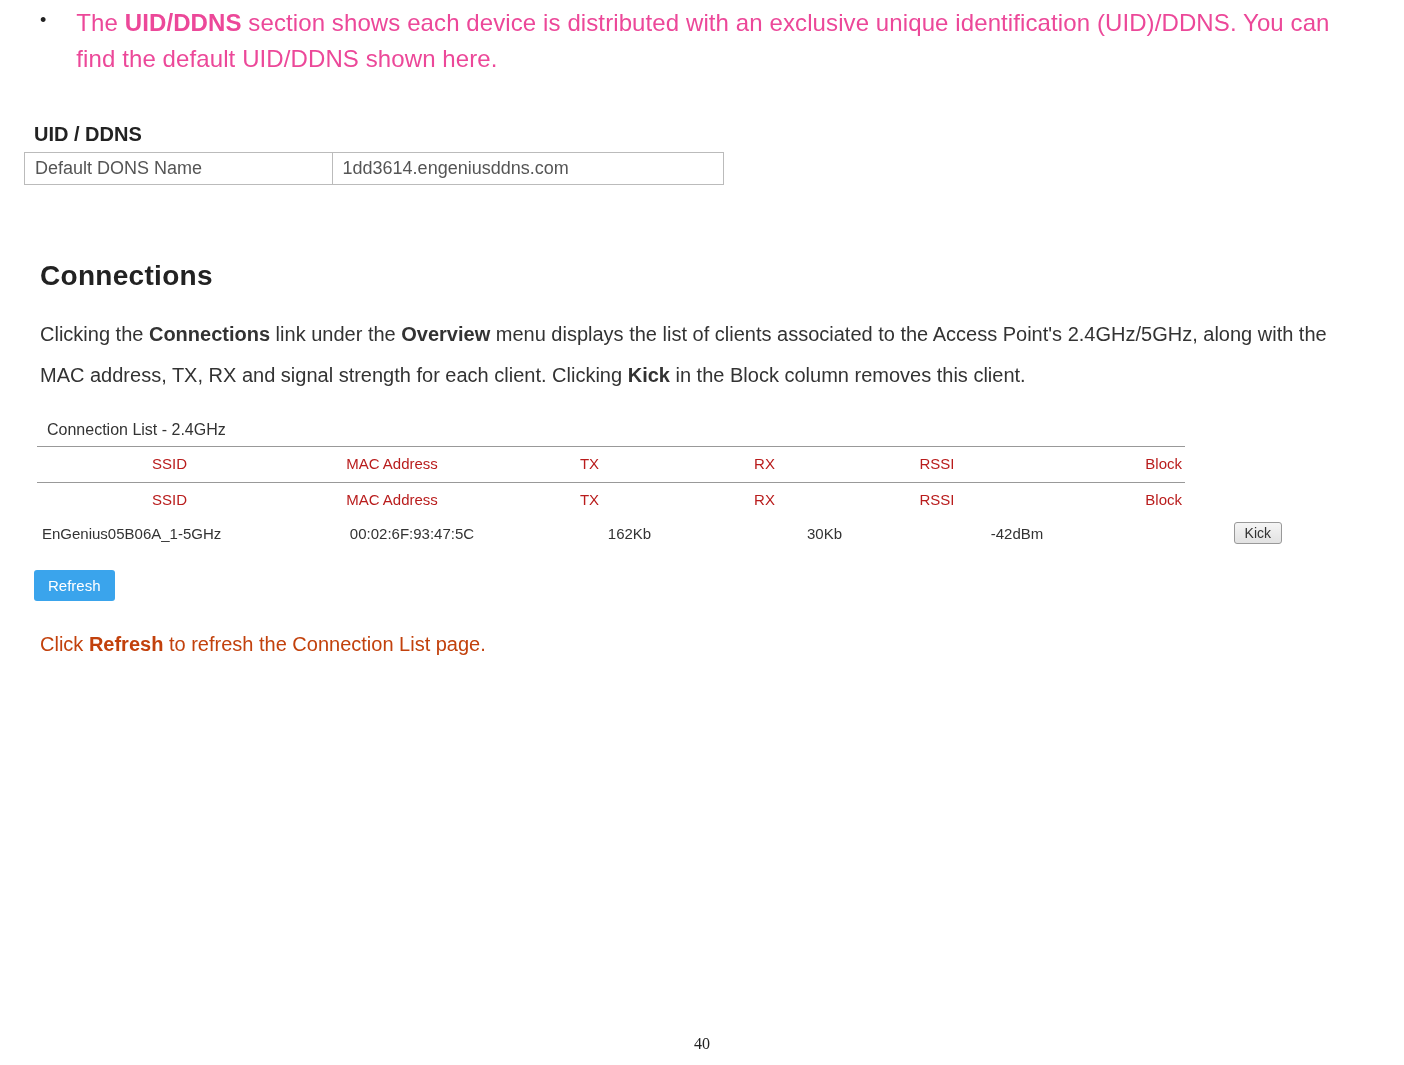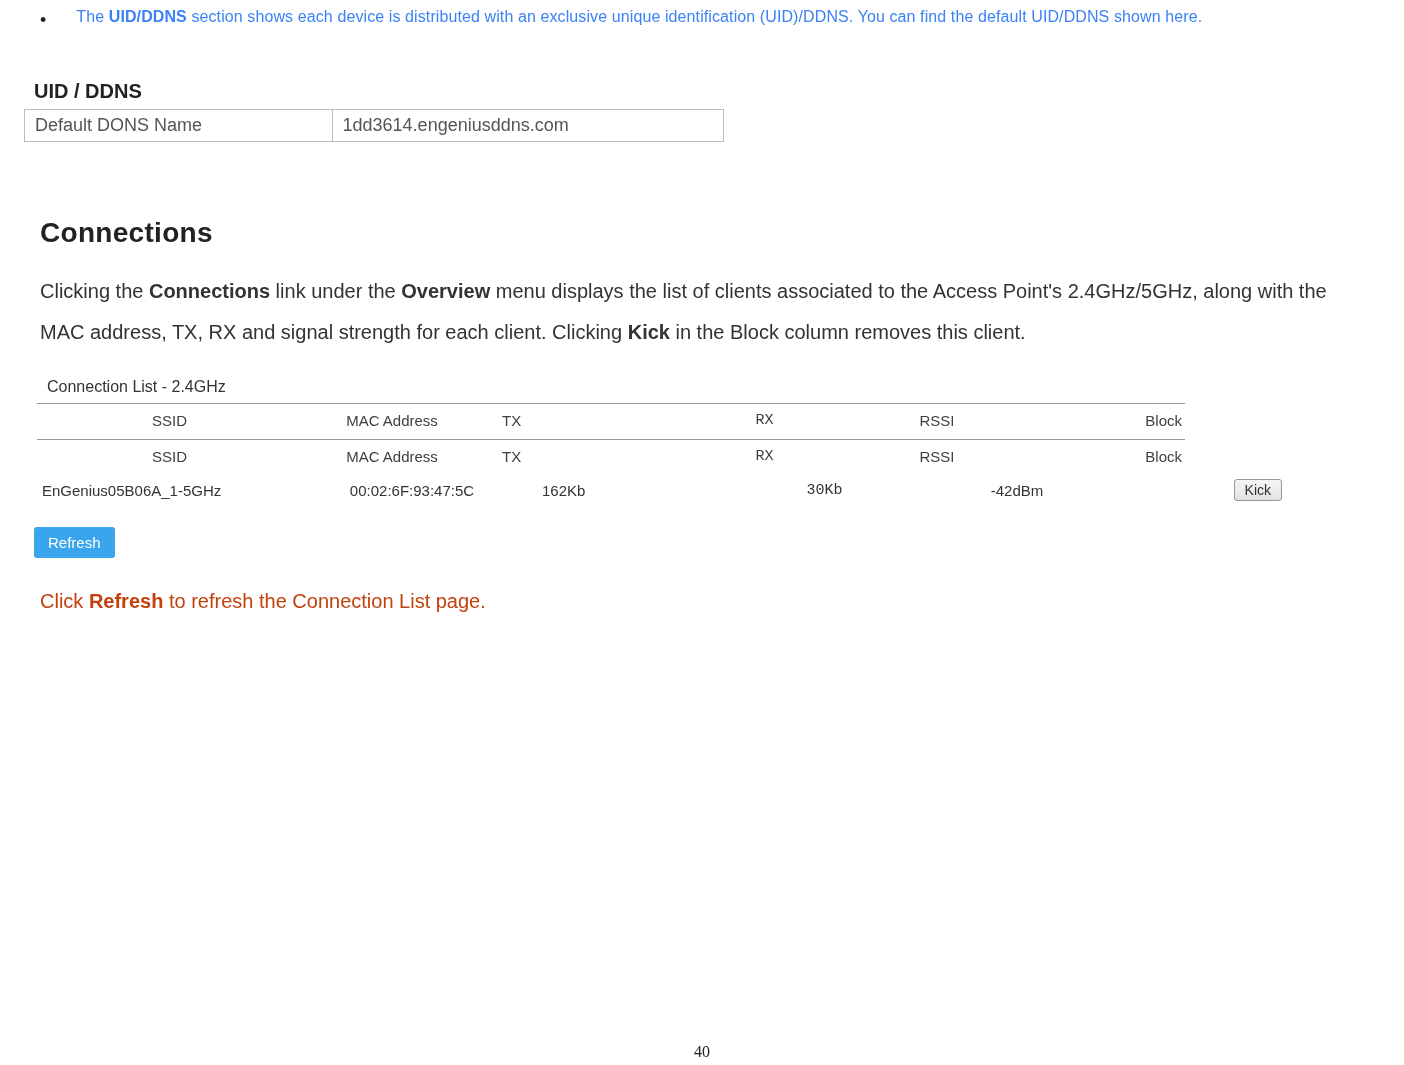--- a/index.html
+++ b/index.html
@@ -16,22 +16,22 @@
       display: flex;
       gap: 30px;
       padding-top: 5px;
       line-height: 1.5;
     }
     .bullet-dot {
       font-size: 18px;
       padding-top: 2px;
     }
     .bullet-text {
-      font-size: 16px;
-      color: #3b82f6;
+      font-size: 24px;
+      color: #ec4899;
       letter-spacing: 0.1px;
     }
     .bold { font-weight: 700; }
     .uid-figure {
       margin-top: 40px;
       margin-left: -16px;
       width: 700px;
     }
     .uid-title {
       font-weight: 700;
@@ -72,26 +72,26 @@
       font-size: 16px;
       color: #333;
       padding: 11px 10px 7px 10px;
       font-weight: 400;
     }
     .conn-rule { border-top: 1px solid #999; }
     .conn-headers {
       display: flex;
       padding: 8px 0 10px 0;
       font-size: 15px;
-      color: #404040;
+      color: #b91c1c;
     }
     .col-ssid { flex: 0 0 245px; text-align: center; padding-left: 20px; }
     .col-mac  { flex: 0 0 220px; text-align: center; }
-    .col-tx   { flex: 0 0 175px; }
-    .col-rx   { flex: 0 0 175px; text-align: center; font-family: Liberation Mono, monospace; }
+    .col-tx   { flex: 0 0 175px; text-align: center; }
+    .col-rx   { flex: 0 0 175px; text-align: center; }
     .col-rssi { flex: 0 0 170px; text-align: center; }
     .col-block{ flex: 0 0 160px; text-align: right; }
     .conn-row {
       display: flex;
       padding: 4px 0 8px 0;
       font-size: 15px;
       color: #333;
       align-items: center;
       gap: 20px;
     }
@@ -116,21 +116,21 @@
       border-radius: 3px;
       cursor: pointer;
     }
     .footer-text {
       margin-top: 32px;
       font-size: 20px;
       color: #c2410c;
     }
     .page-number {
       position: absolute;
-      bottom: 4px;
+      bottom: 12px;
       left: 50%;
       transform: translateX(-50%);
       font-family: 'Times New Roman', serif;
       font-size: 16px;
       color: #222;
     }
   </style>
 </head>
 <body>
 

